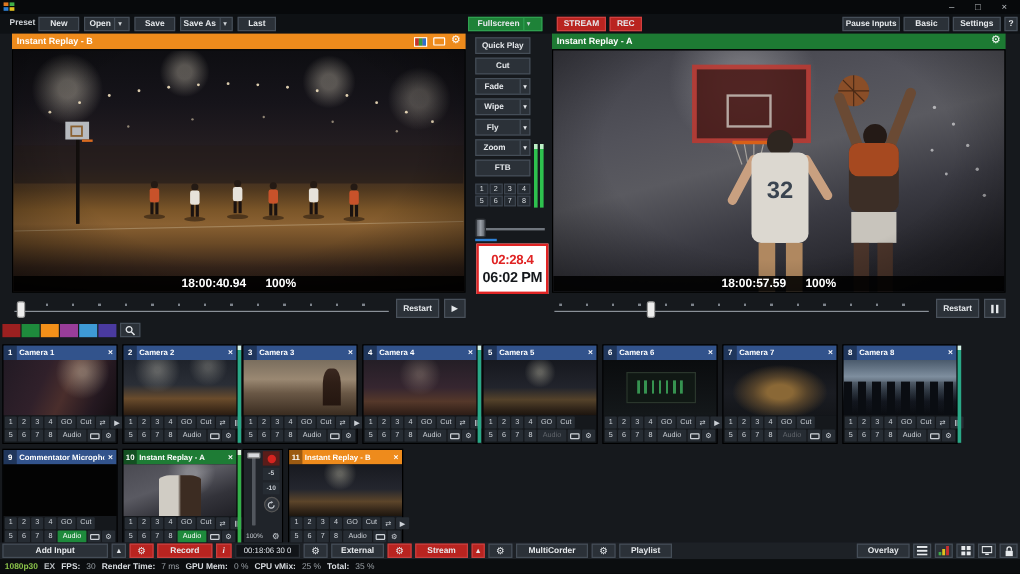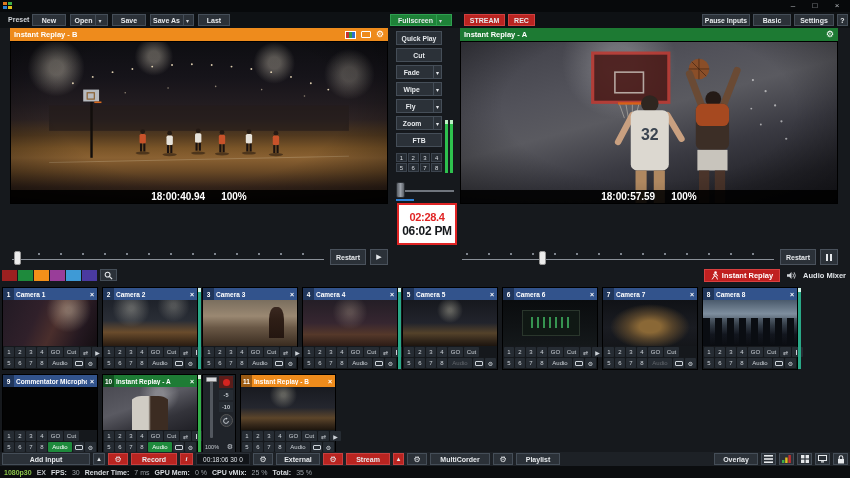--- a/index.html
+++ b/index.html
@@ -25,21 +25,21 @@
   .preview{position:absolute;top:28px;width:378px}
   #pvL{left:10px} #pvR{left:460px}
   .pv-hdr{height:13px;display:flex;align-items:center;padding:0 4px;box-sizing:border-box;color:#fff;font-size:7.5px;font-weight:bold}
   .pv-hdr.orange{background:#ee8b1c}.pv-hdr.green{background:#1d7a33}
   .pv-hdr .sp{flex:1}
   .pv-icons{display:flex;gap:5px;align-items:center}
   .cbars{width:11px;height:8px;border:1px solid #fff;display:flex;box-sizing:border-box}
   .cbars i{flex:1}.cbars i:nth-child(1){background:#c83030}.cbars i:nth-child(2){background:#2f9e45}.cbars i:nth-child(3){background:#2f6fd0}
   .monitor-ic{width:10px;height:7px;border:1px solid #fff;border-radius:1px;box-sizing:border-box}
   .gearg{color:#fff;font-size:9px;line-height:1;font-family:"DejaVu Sans",sans-serif}
-  .pv-video{position:relative;height:163px;border:1px solid #000;box-sizing:border-box;overflow:hidden}
+  .pv-video{position:relative;height:203px;border:1px solid #000;box-sizing:border-box;overflow:hidden}
   #pvL .pv-video{background:
     radial-gradient(circle at 12% 16%, rgba(255,244,220,.35) 0 2%, transparent 8%),
     radial-gradient(circle at 38% 9%, rgba(255,244,220,.3) 0 2%, transparent 7%),
     radial-gradient(circle at 70% 13%, rgba(255,244,220,.3) 0 2%, transparent 7%),
     radial-gradient(circle at 90% 20%, rgba(255,244,220,.25) 0 2%, transparent 7%),
     linear-gradient(180deg,#0e0e12 0%,#16141a 22%,#221c20 38%,#2e2424 48%,#51391f 58%,#7a5528 66%,#8a6132 72%,#6b4a26 80%,#35241a 90%,#1f1510 100%);}
   #pvR .pv-video{background:
     radial-gradient(circle at 42% 12%, rgba(255,255,255,.22) 0 6%, transparent 22%),
     linear-gradient(165deg,#3e3e46 0%,#52525a 30%,#5a5a60 45%,#3a3a42 65%,#232329 85%,#1a1a20 100%);}
   .pv-video::after{content:"";position:absolute;inset:0;z-index:1;pointer-events:none;
@@ -421,34 +421,20 @@
         <i style="background: rgb(62, 154, 214);"></i>
         <i style="background: rgb(74, 58, 160);"></i>
       </span>
     <span class="mag-btn">
       <svg width="9" height="9" viewBox="0 0 10 10">
         <circle cx="4" cy="4" r="2.7" fill="none" stroke="#e6e9ec" stroke-width="1.2"></circle>
         <line x1="6" y1="6" x2="9" y2="9" stroke="#e6e9ec" stroke-width="1.4"></line>
       </svg>
     </span>
   </div>
-  <div id="replaybar">
-    <span class="ir-btn">
-      <svg width="8" height="9" viewBox="0 0 8 10">
-        <circle cx="4.6" cy="1.6" r="1.4" fill="#fff"></circle>
-        <path d="M1 9 L3.4 5.4 L2.4 3.6 L5.4 3.2 L6.8 5.4 M3.4 5.4 L5.6 6.4 L6.6 9" stroke="#fff" stroke-width="1.1" fill="none" stroke-linecap="round"></path>
-      </svg>
-      <span>Instant Replay</span>
-    </span>
-    <svg width="11" height="9" viewBox="0 0 12 10">
-      <polygon points="1,3.5 3.5,3.5 6,1 6,9 3.5,6.5 1,6.5" fill="#cfd3d7"></polygon>
-      <path d="M7.5 3 Q9 5 7.5 7 M9 1.5 Q11.5 5 9 8.5" stroke="#cfd3d7" stroke-width="1" fill="none"></path>
-    </svg>
-    <span class="am-label">Audio Mixer</span>
-  </div>
 
   <div id="inputs-row1">
       <div class="tile">
         <div class="tile-hdr hdr-blue">
           <span class="tile-num">1</span>
           <span class="tile-name">Camera 1</span>
           <span class="tile-x">×</span>
         </div>
         <div class="tile-thumb cam1"></div>
         <div class="tile-ctrls">

